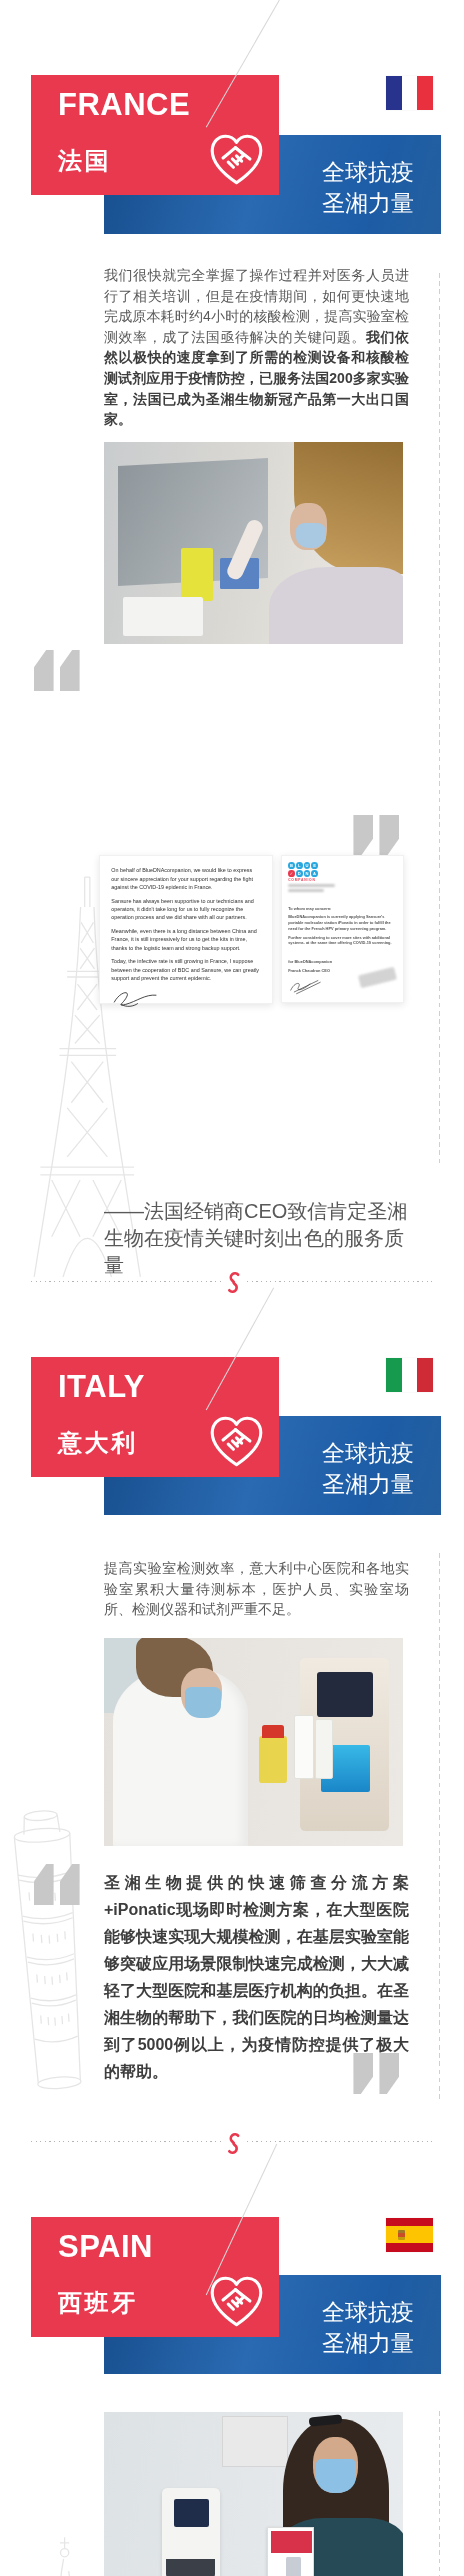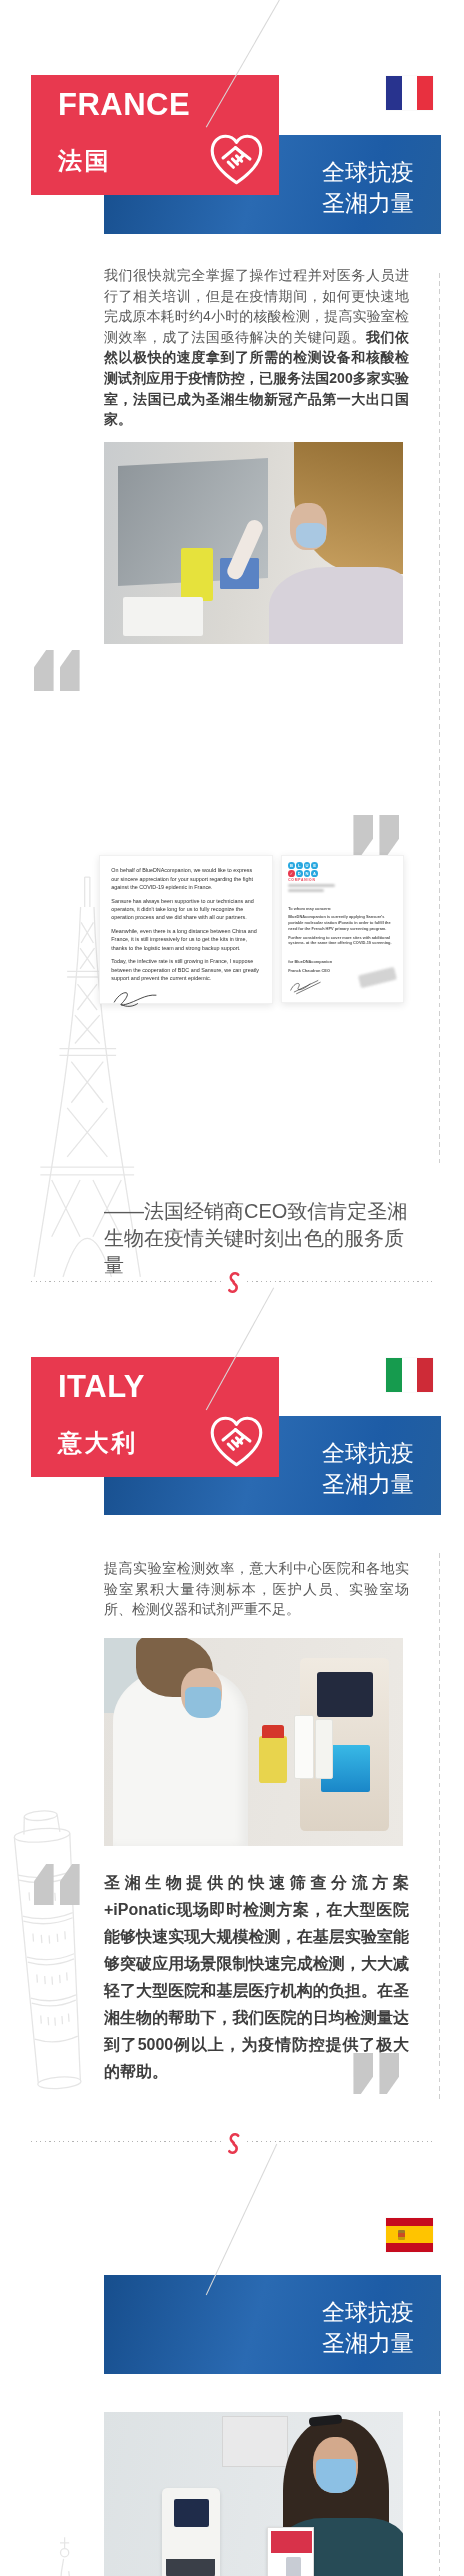--- a/index.html
+++ b/index.html
@@ -279,20 +279,32 @@
     </div>
   </div>
 
   <div class="section" id="sS" style="top:2184px;height:768px;">
     <div class="blue-box" style="top:91px;">
       <div class="banner-lines">
         <div>全球抗疫</div>
         <div>圣湘力量</div>
       </div>
     </div>
+    <div class="red-box" style="top:33px;">
+      <div class="country-en">SPAIN</div>
+      <div class="country-cn">西班牙</div>
+      <svg class="hs-icon" viewBox="0 0 120 120">
+        <g stroke="#fff" stroke-width="6" fill="none" stroke-linecap="round" stroke-linejoin="round">
+          <path d="M60 106 C28 84 13 63 13 44 C13 27 25 16 39 16 C48 16 55 20 60 28 C65 20 72 16 81 16 C95 16 107 27 107 44 C107 63 92 84 60 106 Z"></path>
+          <path d="M34 58 L58 38 L86 60"></path>
+          <path d="M58 38 L74 52 L62 64"></path>
+          <path d="M44 66 l10 10 M52 60 l10 10 M60 54 l10 10"></path>
+        </g>
+      </svg>
+    </div>
     <div class="flag flag-es" style="top:34px;">
         <div class="es-crest"></div>
       </div>
 
     <div class="photo" style="top:228px;height:188px;">
       <div style="left:0;top:0;width:299px;height:188px;background:linear-gradient(100deg,#dde2e4,#e9ecee);"></div>
 
       <div style="left:118px;top:4.1px;width:64px;height:49px;background:#e9e9ea;border:0.5px solid #d5d5d5;"></div>
       <div style="left:58px;top:76px;width:58px;height:94px;background:#f4f4f2;border-radius:5.2px;box-shadow:0 2.1px 4.1px rgba(0,0,0,.12);"></div>
       <div style="left:70px;top:87px;width:35px;height:28px;background:#1f2c4a;border-radius:2.1px;"></div>

